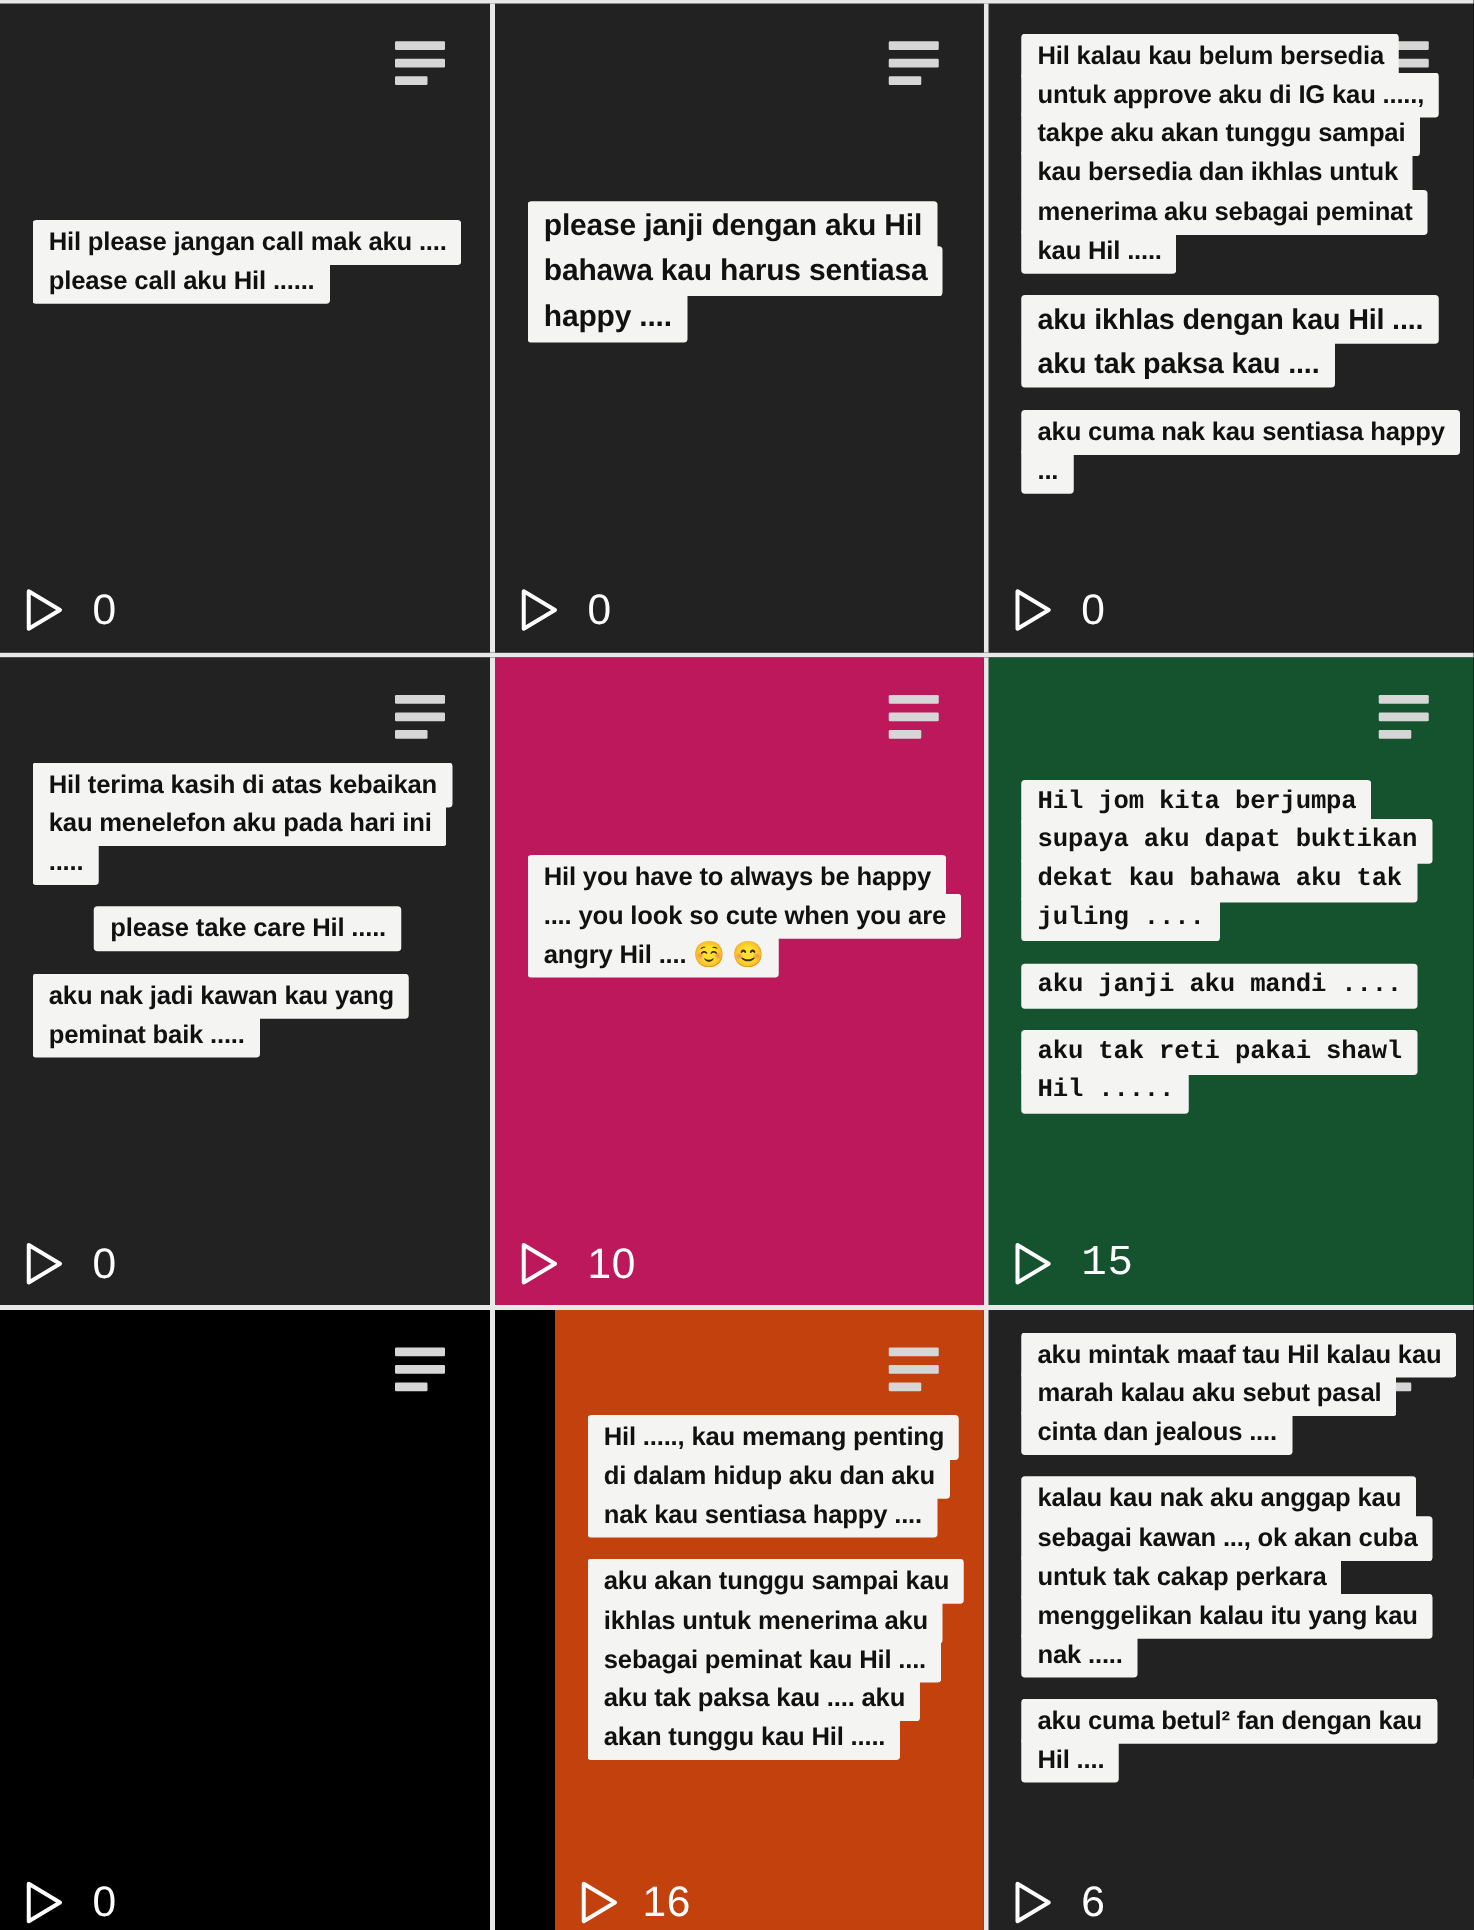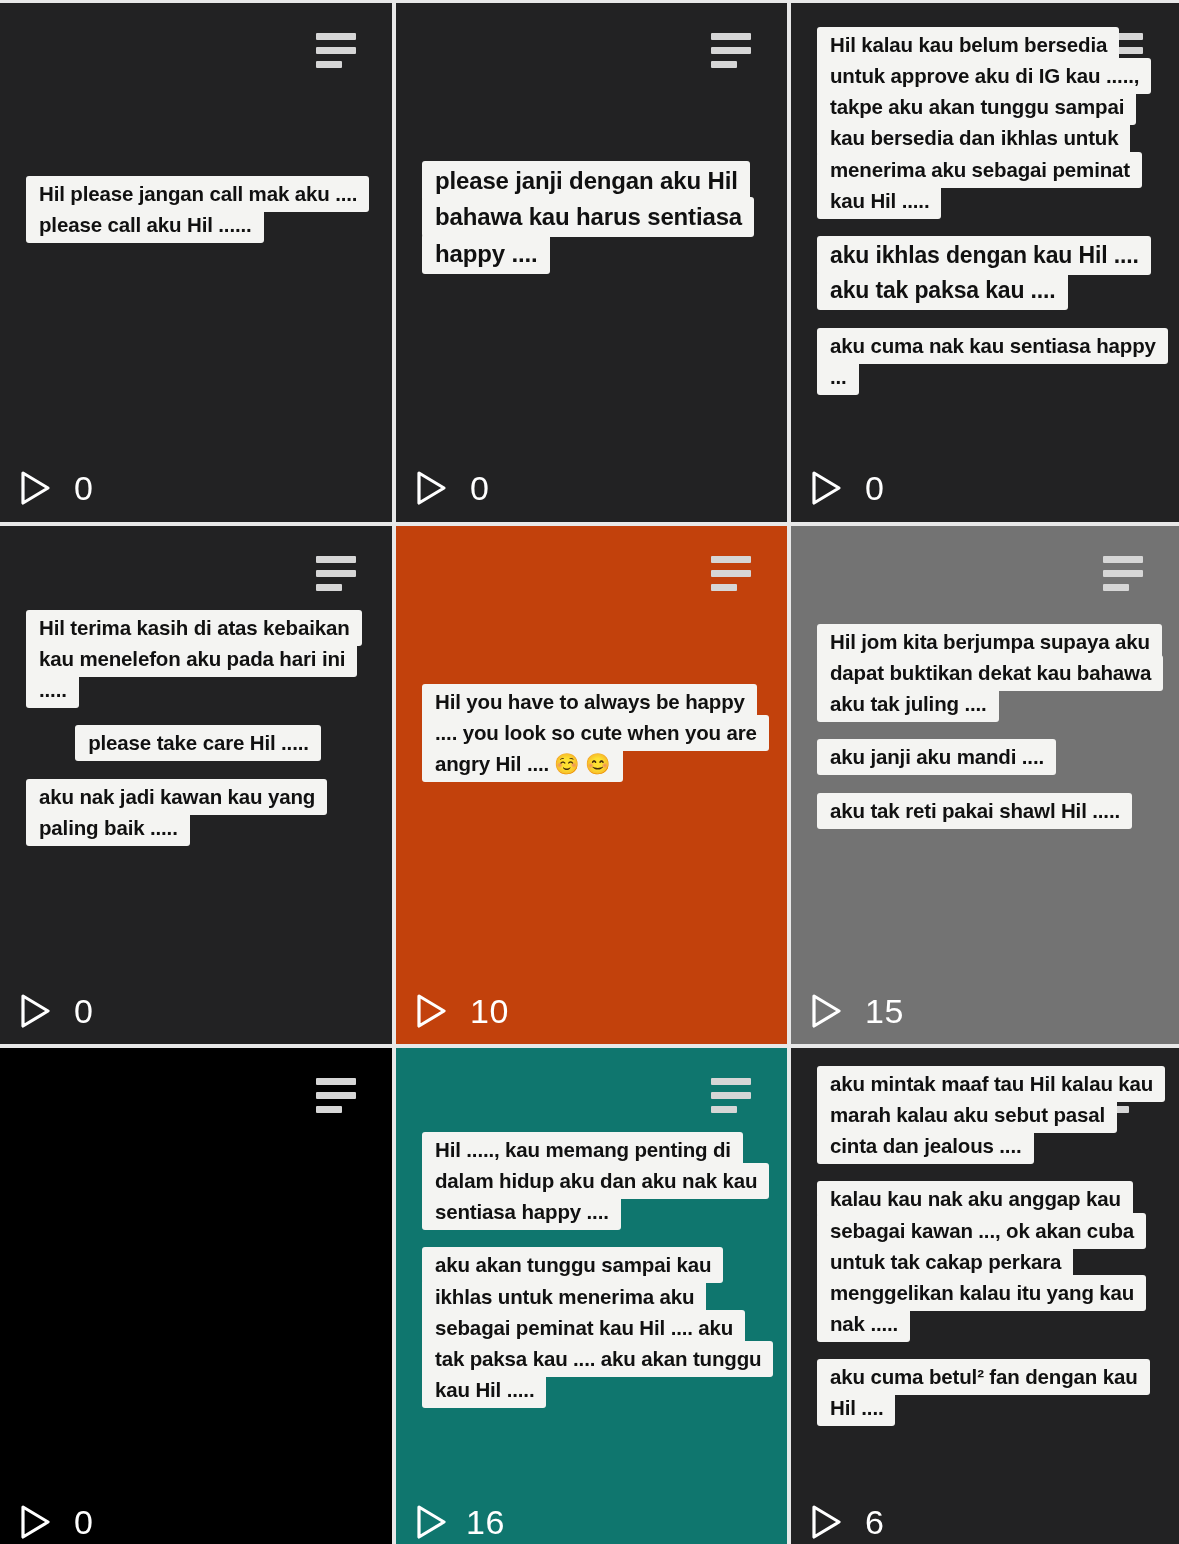--- a/index.html
+++ b/index.html
@@ -185,51 +185,51 @@
   <div class="cell" style="background: rgb(34, 34, 35);">
       <div class="cell-inner">
         <div class="menu-icon">
           <span></span>
           <span></span>
           <span></span>
         </div>
         <div class="bubbles" style="top: 86px; align-items: center;">
           <div class="bubble-wrap"><span class="bubble" style="font-size: 20.5px;">Hil terima kasih di atas kebaikan kau menelefon aku pada hari ini .....</span></div>
           <div class="bubble-wrap"><span class="bubble" style="font-size: 20.5px;">please take care Hil .....</span></div>
-          <div class="bubble-wrap"><span class="bubble" style="font-size: 20.5px;">aku nak jadi kawan kau yang paling baik .....</span></div>
-        </div>
-        <div class="play-row" style="top: 466px;">
-          <svg class="play-icon" viewBox="0 0 38 38">
-            <path d="M7 4 L32 19 L7 34 Z" fill="none" stroke="#ffffff" stroke-width="3.2" stroke-linejoin="round" stroke-linecap="round"></path>
-          </svg>
-          <span class="play-count">0</span>
-        </div>
-      </div>
-    </div>
-  <div class="sep-v"></div>
-  <div class="cell" style="background: #c2410c;">
+          <div class="bubble-wrap"><span class="bubble" style="font-size: 20.5px;">aku nak jadi kawan kau yang peminat baik .....</span></div>
+        </div>
+        <div class="play-row" style="top: 466px;">
+          <svg class="play-icon" viewBox="0 0 38 38">
+            <path d="M7 4 L32 19 L7 34 Z" fill="none" stroke="#ffffff" stroke-width="3.2" stroke-linejoin="round" stroke-linecap="round"></path>
+          </svg>
+          <span class="play-count">0</span>
+        </div>
+      </div>
+    </div>
+  <div class="sep-v"></div>
+  <div class="cell" style="background: #be185d;">
       <div class="cell-inner">
         <div class="menu-icon">
           <span></span>
           <span></span>
           <span></span>
         </div>
         <div class="bubbles" style="top: 160px;">
           <div class="bubble-wrap"><span class="bubble" style="font-size: 20.5px;">Hil you have to always be happy .... you look so cute when you are angry Hil .... ☺️ 😊</span></div>
         </div>
         <div class="play-row" style="top: 466px;">
           <svg class="play-icon" viewBox="0 0 38 38">
             <path d="M7 4 L32 19 L7 34 Z" fill="none" stroke="#ffffff" stroke-width="3.2" stroke-linejoin="round" stroke-linecap="round"></path>
           </svg>
           <span class="play-count">10</span>
         </div>
       </div>
     </div>
   <div class="sep-v"></div>
-  <div class="cell" style="background: #737373;">
+  <div class="cell" style="background: #14532d; font-family: Liberation Mono, monospace;">
       <div class="cell-inner">
         <div class="menu-icon">
           <span></span>
           <span></span>
           <span></span>
         </div>
         <div class="bubbles" style="top: 100px;">
           <div class="bubble-wrap"><span class="bubble" style="font-size: 20.5px;">Hil jom kita berjumpa supaya aku dapat buktikan dekat kau bahawa aku tak juling ....</span></div>
           <div class="bubble-wrap"><span class="bubble" style="font-size: 20.5px;">aku janji aku mandi ....</span></div>
           <div class="bubble-wrap"><span class="bubble" style="font-size: 20.5px;">aku tak reti pakai shawl Hil .....</span></div>
@@ -254,21 +254,21 @@
         </div>
         <div class="play-row" style="top: 455px;">
           <svg class="play-icon" viewBox="0 0 38 38">
             <path d="M7 4 L32 19 L7 34 Z" fill="none" stroke="#ffffff" stroke-width="3.2" stroke-linejoin="round" stroke-linecap="round"></path>
           </svg>
           <span class="play-count">0</span>
         </div>
       </div>
     </div>
   <div class="sep-v"></div>
-  <div class="cell" style="background: #0f766e;">
+  <div class="cell" style="background: #c2410c; margin-left: 48px;">
       <div class="cell-inner">
         <div class="menu-icon">
           <span></span>
           <span></span>
           <span></span>
         </div>
         <div class="bubbles" style="top: 86px;">
           <div class="bubble-wrap"><span class="bubble" style="font-size: 20.5px;">Hil ....., kau memang penting di dalam hidup aku dan aku nak kau sentiasa happy ....</span></div>
           <div class="bubble-wrap"><span class="bubble" style="font-size: 20.5px;">aku akan tunggu sampai kau ikhlas untuk menerima aku sebagai peminat kau Hil .... aku tak paksa kau .... aku akan tunggu kau Hil .....</span></div>
         </div>

